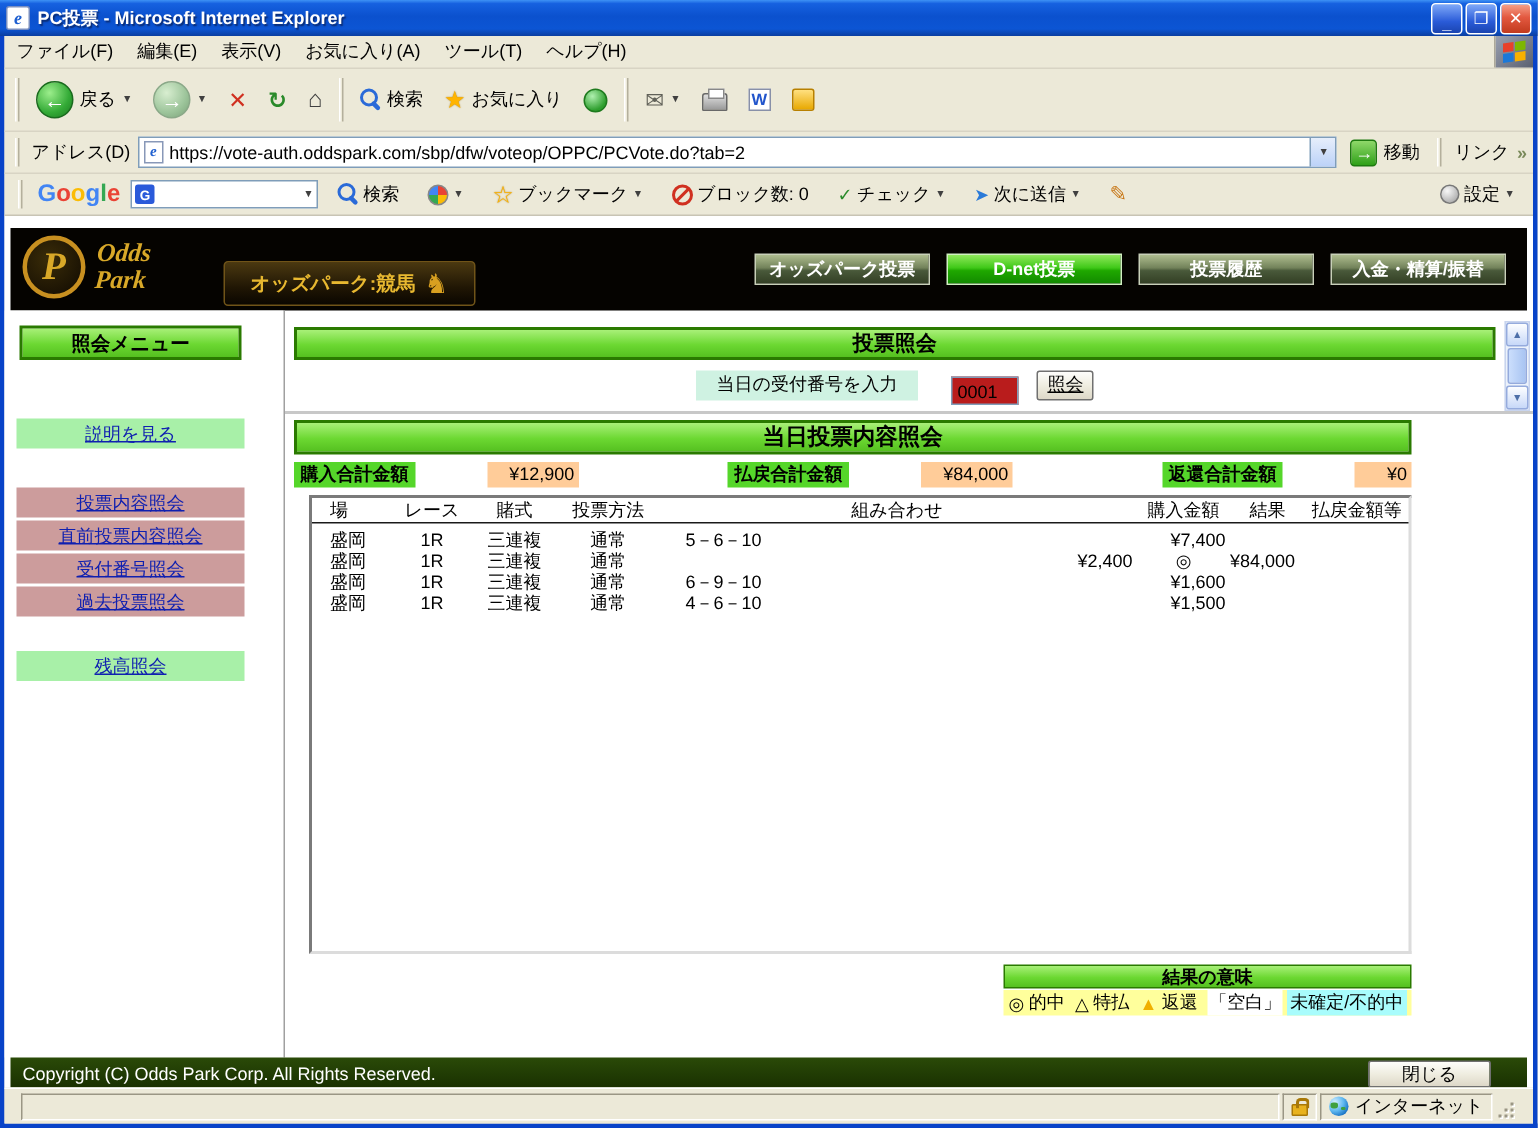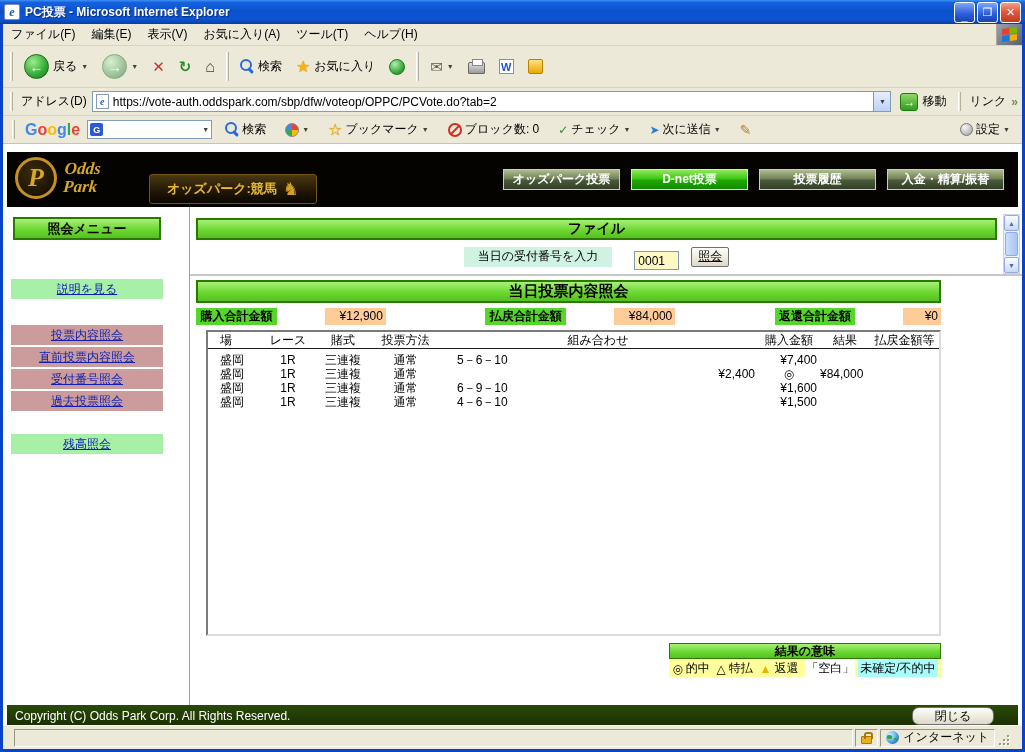--- a/index.html
+++ b/index.html
@@ -128,21 +128,21 @@
   .lgreen { background:#A8F0A8; }
   .pink { background:#CC9C9C; }
   .vdivider { position:absolute; left:186px; top:63px; width:1px; height:498px; background:#A0A0A0; }
   .hdivider { position:absolute; left:187px; right:0; top:130px; height:2px; background:#C8C8C8; }
 
   
   .vi-bar { position:absolute; left:193px; right:25px; top:74px; height:22px; font-size:14px; }
   .vi-row { position:absolute; left:193px; right:25px; top:102px; height:21px;
     display:flex; align-items:center; justify-content:center; }
   .vi-label { background:#CFF2E2; padding:0 14px; height:20px; display:flex; align-items:center; }
-  .vi-input { width:45px; height:19px; border:1px solid #7F9DB9; background:#fef9c3; font-size:12px; padding:1px 3px;
+  .vi-input { width:45px; height:19px; border:1px solid #7F9DB9; background:#b91c1c; font-size:12px; padding:1px 3px;
     margin-left:22px; font-family:inherit;margin-top:8px; }
   .vi-btn { margin-left:12px; width:38px; height:20px; background:linear-gradient(180deg,#FDFDFB,#EFEDE0 50%,#DDD8C8);
     border:1px solid #707070; border-radius:2px; font-size:12px; display:flex; align-items:center; justify-content:center;
     text-decoration:underline; }
   .vi-scroll { position:absolute; right:2px; top:70px; width:17px; height:60px; background:#ECF2FB; border:1px solid #C8D4EE;
     display:flex; flex-direction:column; }
   .vs-btn { height:16px; background:linear-gradient(180deg,#FDFEFF,#C7D8F8); border:1px solid #95ABDD; border-radius:2px;
     color:#4D6FA8; font-size:7px; display:flex; align-items:center; justify-content:center; }
   .vs-thumb { flex:1; margin:1px; background:linear-gradient(90deg,#CBDEFC,#A8C4F2); border:1px solid #95ABDD; border-radius:2px; }
 
@@ -173,21 +173,21 @@
     display:flex; align-items:center; justify-content:space-around; }
   .leg-seg { display:flex; align-items:center; gap:3px; height:100%; }
   .leg-sym.tri-up { color:#F0B000; }
   .leg-sym.blank-label { background:#FFFFFF; padding:0 1px; height:100%; display:flex; align-items:center; }
   .leg-cyan { background:#A8FCFC; height:100%; display:flex; align-items:center; padding:0 2px; }
 
   
   .page-footer { position:absolute; left:4px; right:4px; top:561px; height:22px;
     background:linear-gradient(180deg,#2A4A08,#182E00); color:#fff; display:flex; align-items:center; padding:0 8px; }
   .close-btn { position:absolute; right:24px; top:2px; width:82px; height:18px;
-    background:linear-gradient(180deg,#FDFDFB,#EFEDE0 50%,#DDD8C8); border:1px solid #707070; border-radius:7px;
+    background:linear-gradient(180deg,#FDFDFB,#EFEDE0 50%,#DDD8C8); border:1px solid #707070; border-radius:2px;
     color:#000; display:flex; align-items:center; justify-content:center; }
 
   
   .statusbar { position:absolute; left:0; right:0; bottom:0; height:24px; background:#ECE9D8; border-top:1px solid #fff;
     display:flex; align-items:center; gap:2px; padding:2px 11px; }
   .sb-panel { height:18px; border:1px solid; border-color:#9A9684 #FFF #FFF #9A9684; display:flex; align-items:center; gap:4px; padding:0 5px; }
   .sb-main { flex:1; }
   .lock-ic { position:relative; width:11px; height:8px; background:#E8B21E; border:1px solid #A87808; border-radius:1px; margin-top:4px; }
   .lock-ic::before { content:""; position:absolute; top:-5px; left:2px; width:5px; height:5px;
     border:2px solid #A87808; border-bottom:none; border-radius:3px 3px 0 0; }
@@ -383,21 +383,21 @@
         </div>
       <div class="sb-item pink" style="top:184px;">
           <a>過去投票照会</a>
         </div>
       <div class="sb-item lgreen" style="top:227px;">
           <a>残高照会</a>
         </div>
     </div>
     <div class="vdivider"></div>
 
-    <div class="green-bar vi-bar">ファイル</div>
+    <div class="green-bar vi-bar">投票照会</div>
     <div class="vi-row">
       <span class="vi-label">当日の受付番号を入力</span>
       <input class="vi-input" value="0001" style="">
       <span class="vi-btn">照会</span>
     </div>
     <div class="vi-scroll">
       <span class="vs-btn">▲</span>
       <span class="vs-thumb"></span>
       <span class="vs-btn">▼</span>
     </div>

